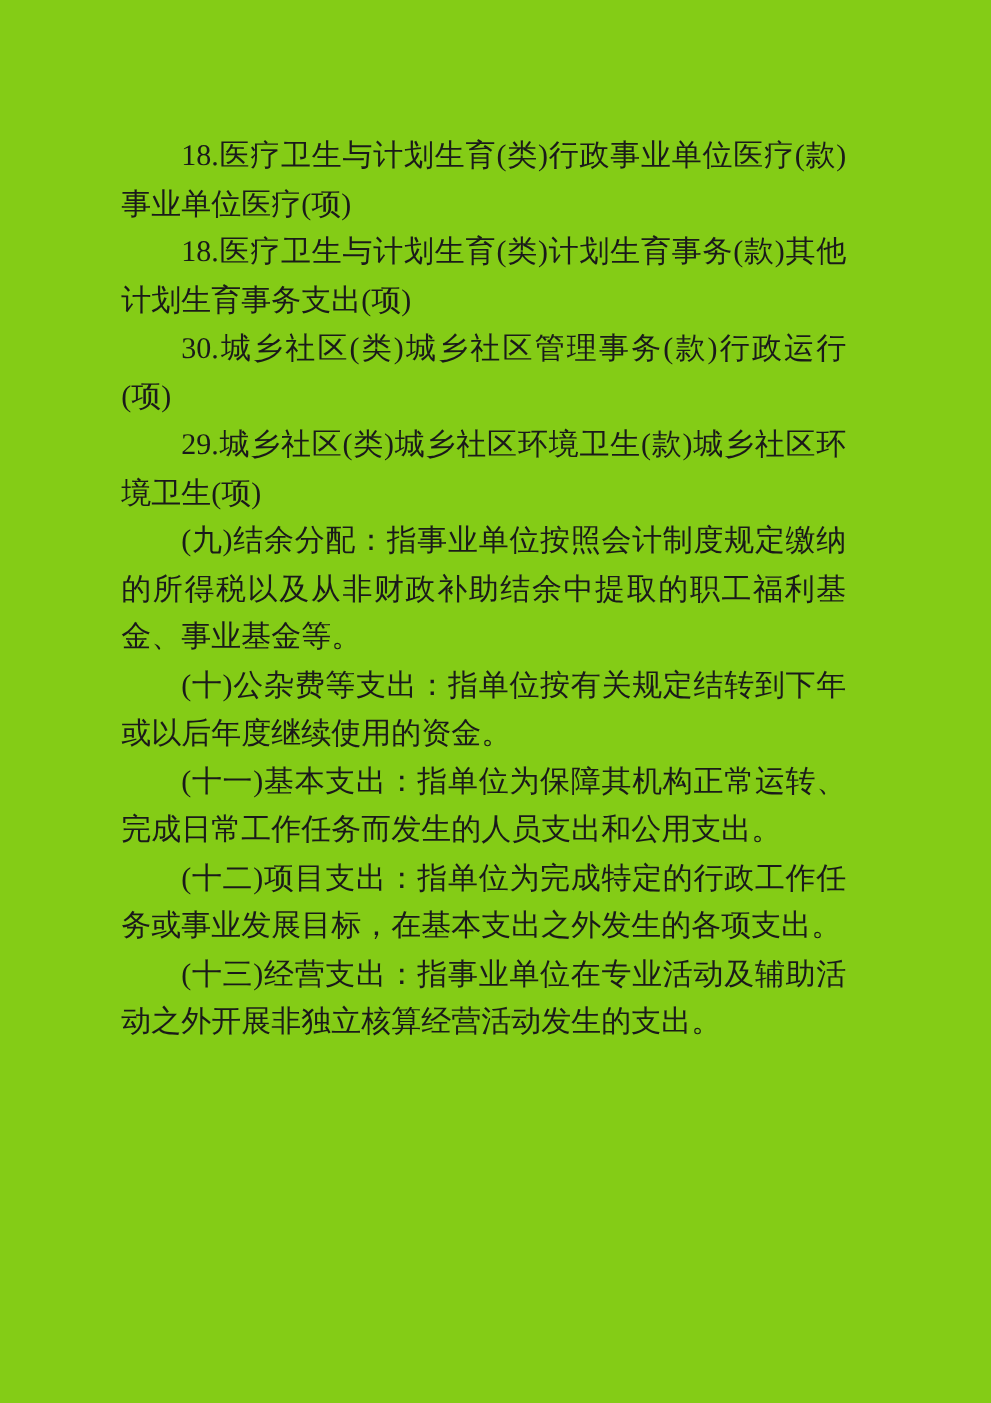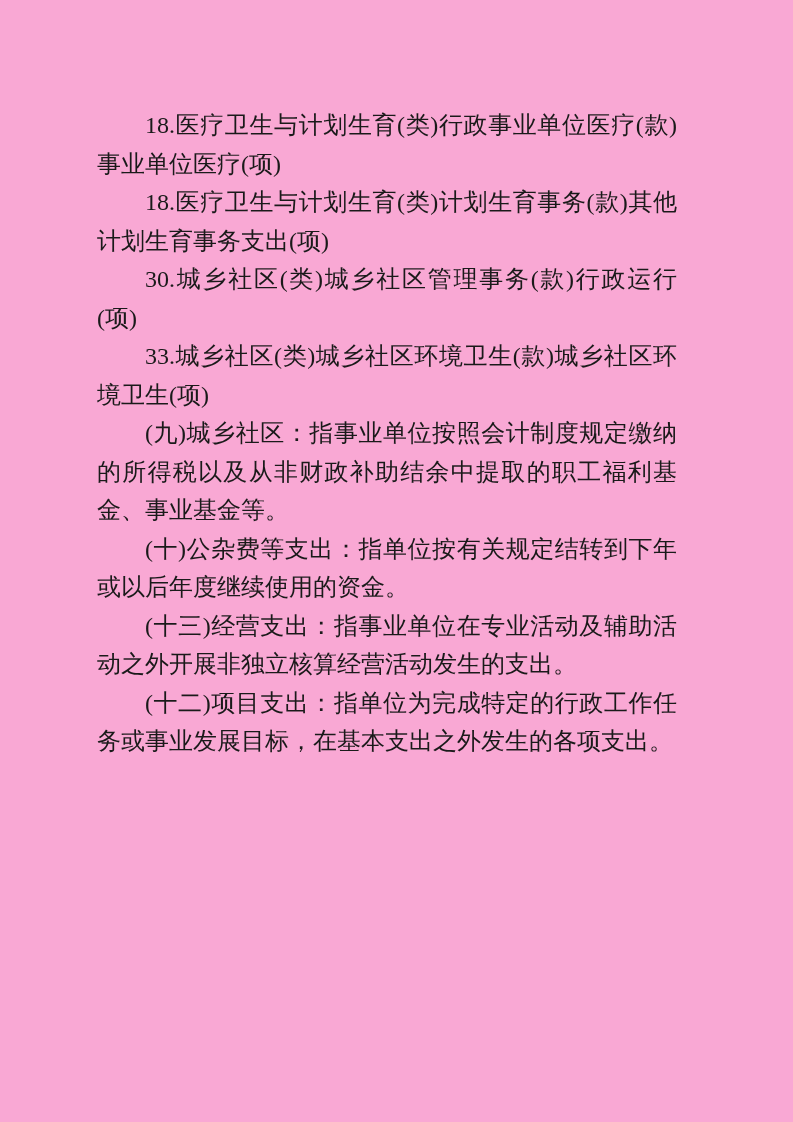--- a/index.html
+++ b/index.html
@@ -13,21 +13,21 @@
     position: relative;
     overflow: hidden;
     font-family: "Liberation Serif", "DejaVu Serif", serif;
   }
   .doc-page {
     position: absolute;
     left: 0;
     top: 0;
     width: 793px;
     height: 1122px;
-    background: #f9a8d4;
+    background: #84cc16;
   }
   .doc-text {
     position: absolute;
     left: 97px;
     top: 106px;
     width: 580px;
     color: #1a1a1a;
     font-size: 24px;
     line-height: 38.5px;
     text-align: justify;
@@ -45,19 +45,20 @@
   }
 </style>
 </head>
 <body style="background: rgb(255, 255, 255);">
 
 <div class="doc-page">
   <div class="doc-text" id="doc-text" style="color: rgb(26, 26, 26);">
       <p class="para">18.医疗卫生与计划生育(类)行政事业单位医疗(款)事业单位医疗(项)</p>
       <p class="para">18.医疗卫生与计划生育(类)计划生育事务(款)其他计划生育事务支出(项)</p>
       <p class="para">30.城乡社区(类)城乡社区管理事务(款)行政运行(项)</p>
-      <p class="para">33.城乡社区(类)城乡社区环境卫生(款)城乡社区环境卫生(项)</p>
-      <p class="para">(九)城乡社区：指事业单位按照会计制度规定缴纳的所得税以及从非财政补助结余中提取的职工福利基金、事业基金等。</p>
+      <p class="para">29.城乡社区(类)城乡社区环境卫生(款)城乡社区环境卫生(项)</p>
+      <p class="para">(九)结余分配：指事业单位按照会计制度规定缴纳的所得税以及从非财政补助结余中提取的职工福利基金、事业基金等。</p>
       <p class="para">(十)公杂费等支出：指单位按有关规定结转到下年或以后年度继续使用的资金。</p>
+      <p class="para">(十一)基本支出：指单位为保障其机构正常运转、完成日常工作任务而发生的人员支出和公用支出。</p>
+      <p class="para">(十二)项目支出：指单位为完成特定的行政工作任务或事业发展目标，在基本支出之外发生的各项支出。</p>
       <p class="para">(十三)经营支出：指事业单位在专业活动及辅助活动之外开展非独立核算经营活动发生的支出。</p>
-      <p class="para">(十二)项目支出：指单位为完成特定的行政工作任务或事业发展目标，在基本支出之外发生的各项支出。</p>
     </div>
 </div>
 
 </body></html>

